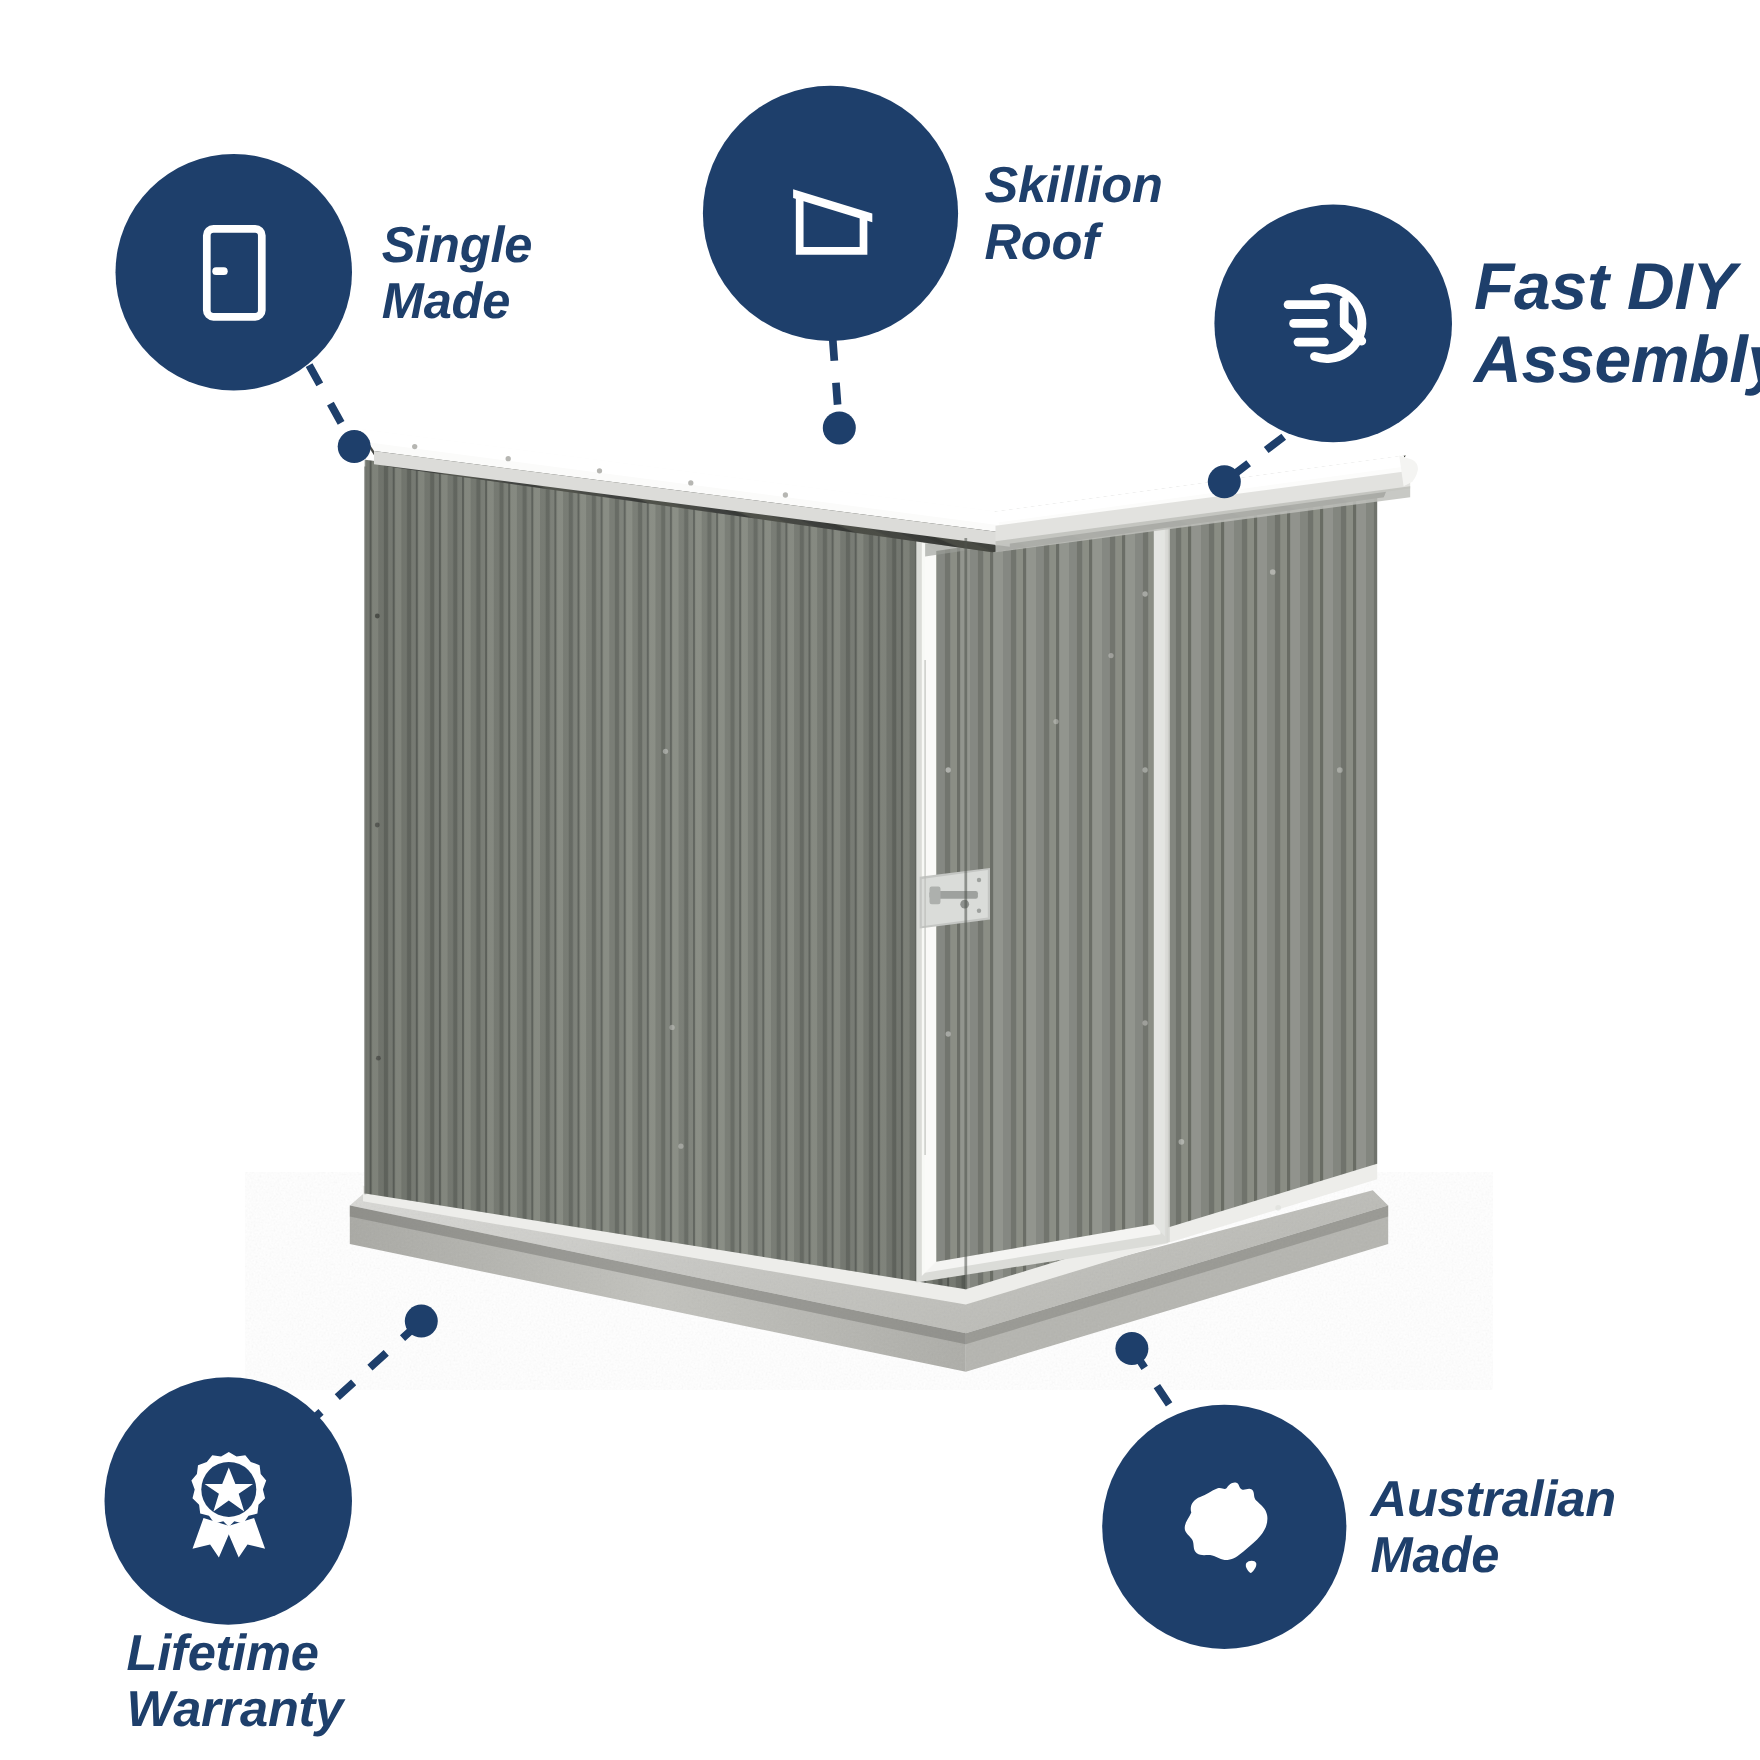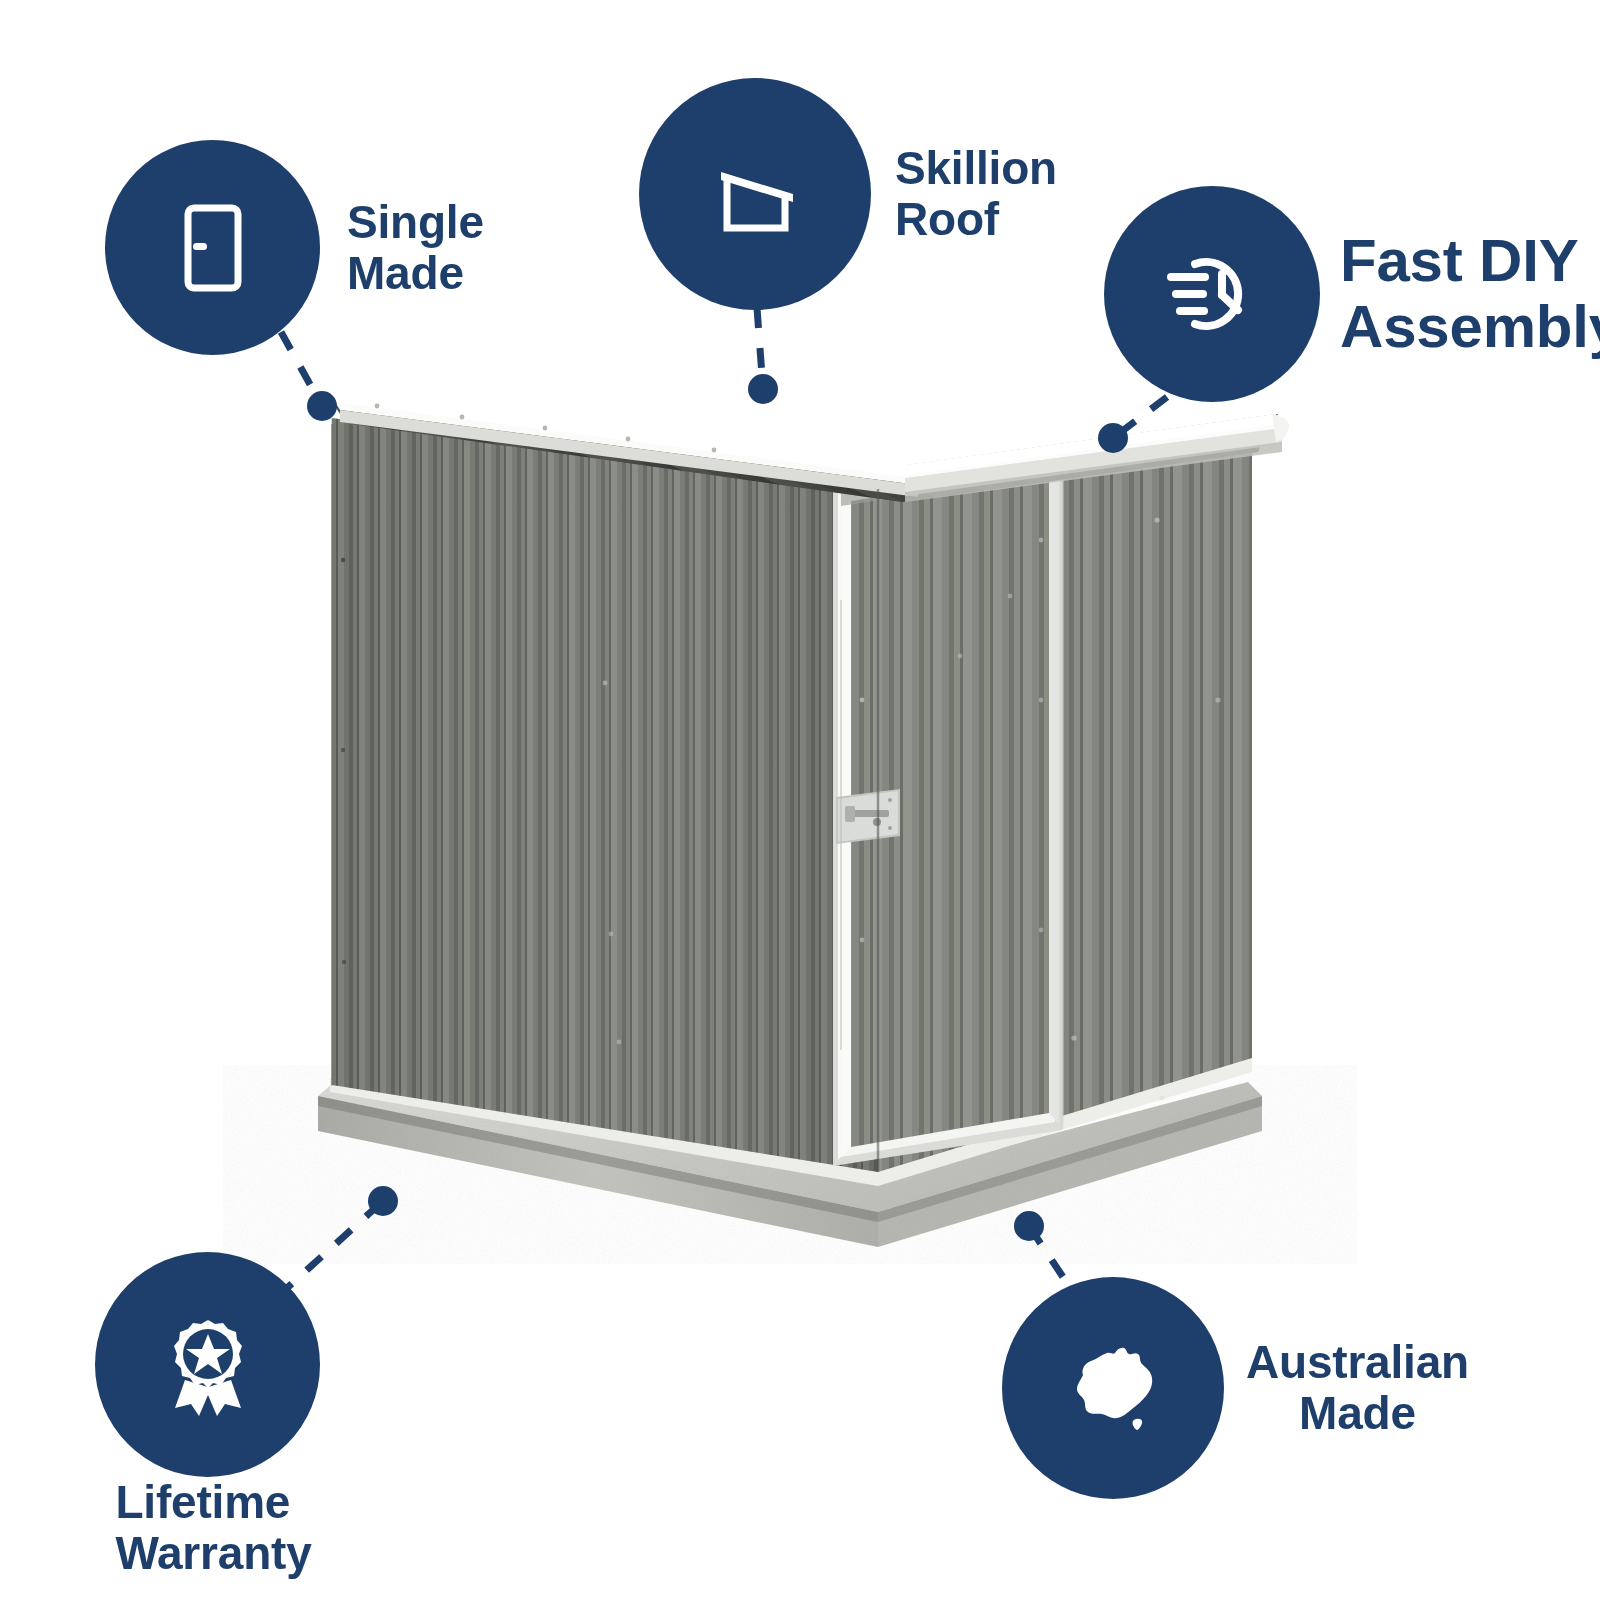--- a/index.html
+++ b/index.html
@@ -12,20 +12,21 @@
     width: 1600px;
     height: 1600px;
     background: #ffffff;
     overflow: hidden;
     font-family: "Liberation Sans", sans-serif;
   }
   .feature {
     position: absolute;
     display: flex;
     align-items: center;
+    font-style: italic;
   }
   .badge-circle {
     border-radius: 50%;
     background: #1E3F6B;
     display: flex;
     align-items: center;
     justify-content: center;
     flex: none;
   }
   .badge-circle svg { display: block; }
@@ -316,17 +317,17 @@
                  C58,19 60,22 62,20 C64,17 67,14 71,15
                  C74,16 73,20 76,21 C79,22 82,19 85,21
                  C88,23 86,28 89,31 C93,35 98,38 99,45
                  C100,52 97,58 93,63 C89,68 84,72 79,76
                  C74,80 70,84 64,85 C58,86 54,82 49,81
                  C44,80 39,82 35,79 C31,76 33,71 31,67
                  C29,63 24,61 24,56 C24,51 28,47 30,42 Z" fill="#ffffff"></path>
         <path d="M80,88 C82,85 88,85 89,88 C90,92 85,97 84,97 C83,97 78,92 80,88 Z" fill="#ffffff"></path>
       </svg>
     </div>
-    <div class="feature-label" style="margin-left:22px; font-size:46px;text-align:center;">Australian
+    <div class="feature-label" style="margin-left:22px; font-size:46px;">Australian
 Made</div>
   </div>
 
 </div>
 
 </body></html>

